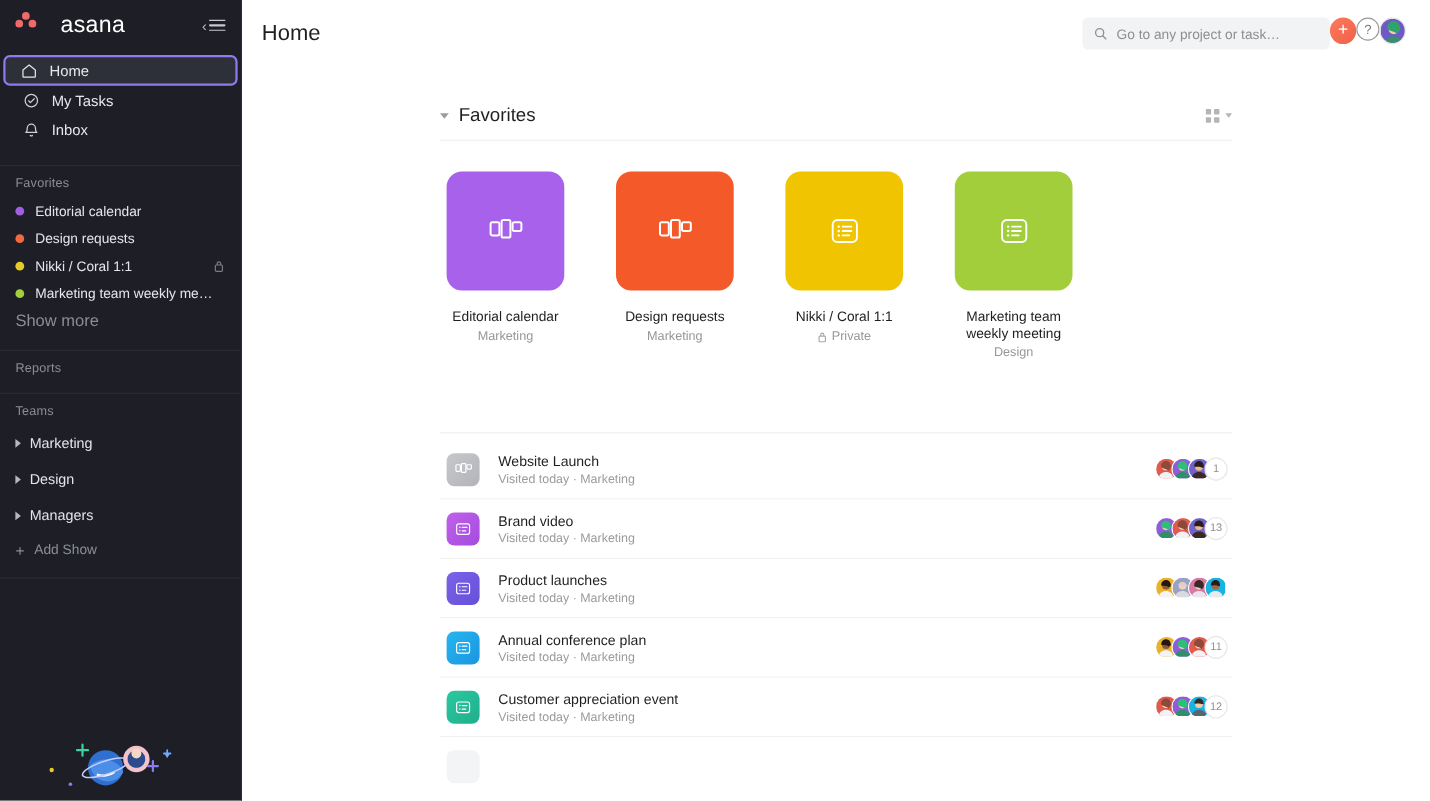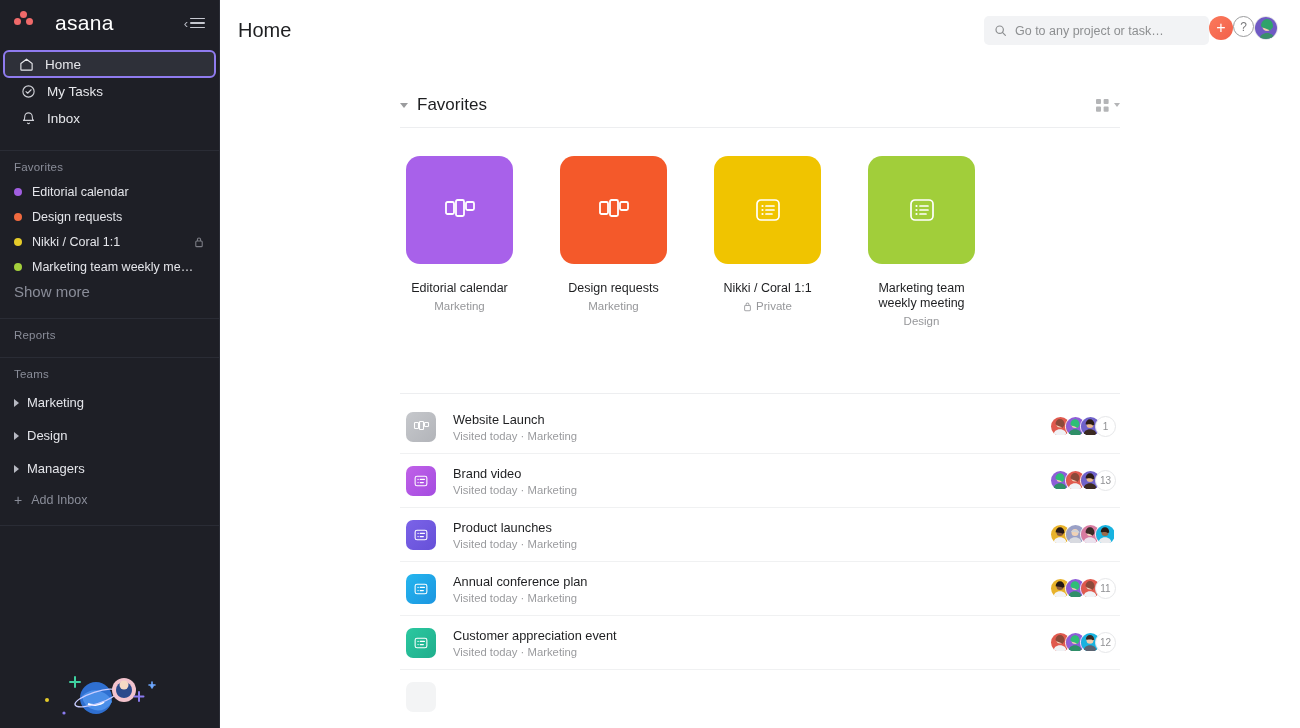--- a/index.html
+++ b/index.html
@@ -224,21 +224,21 @@
       <div class="team-item">
         <span class="caret"></span>
         <span>Design</span>
       </div>
       <div class="team-item">
         <span class="caret"></span>
         <span>Managers</span>
       </div>
       <div class="add-team">
         <span class="plus-s">+</span>
-        <span>Add Inbox</span>
+        <span>Add Show</span>
       </div>
     </div>
 
     <div class="sb-divider"></div>
 
     <div class="sb-illustration">
       <svg width="220" height="72" viewBox="0 0 220 72">
         <circle cx="96" cy="42" r="16" fill="#2f6fd0"></circle>
         <path d="M82 40c6-6 14-7 20-4 5 2 9 6 10 10a16 16 0 0 1-30-6z" fill="#4a8ee8"></path>
         <path d="M88 48c5 2 12 1 16-2" stroke="#fff" stroke-width="2" fill="none"></path>

